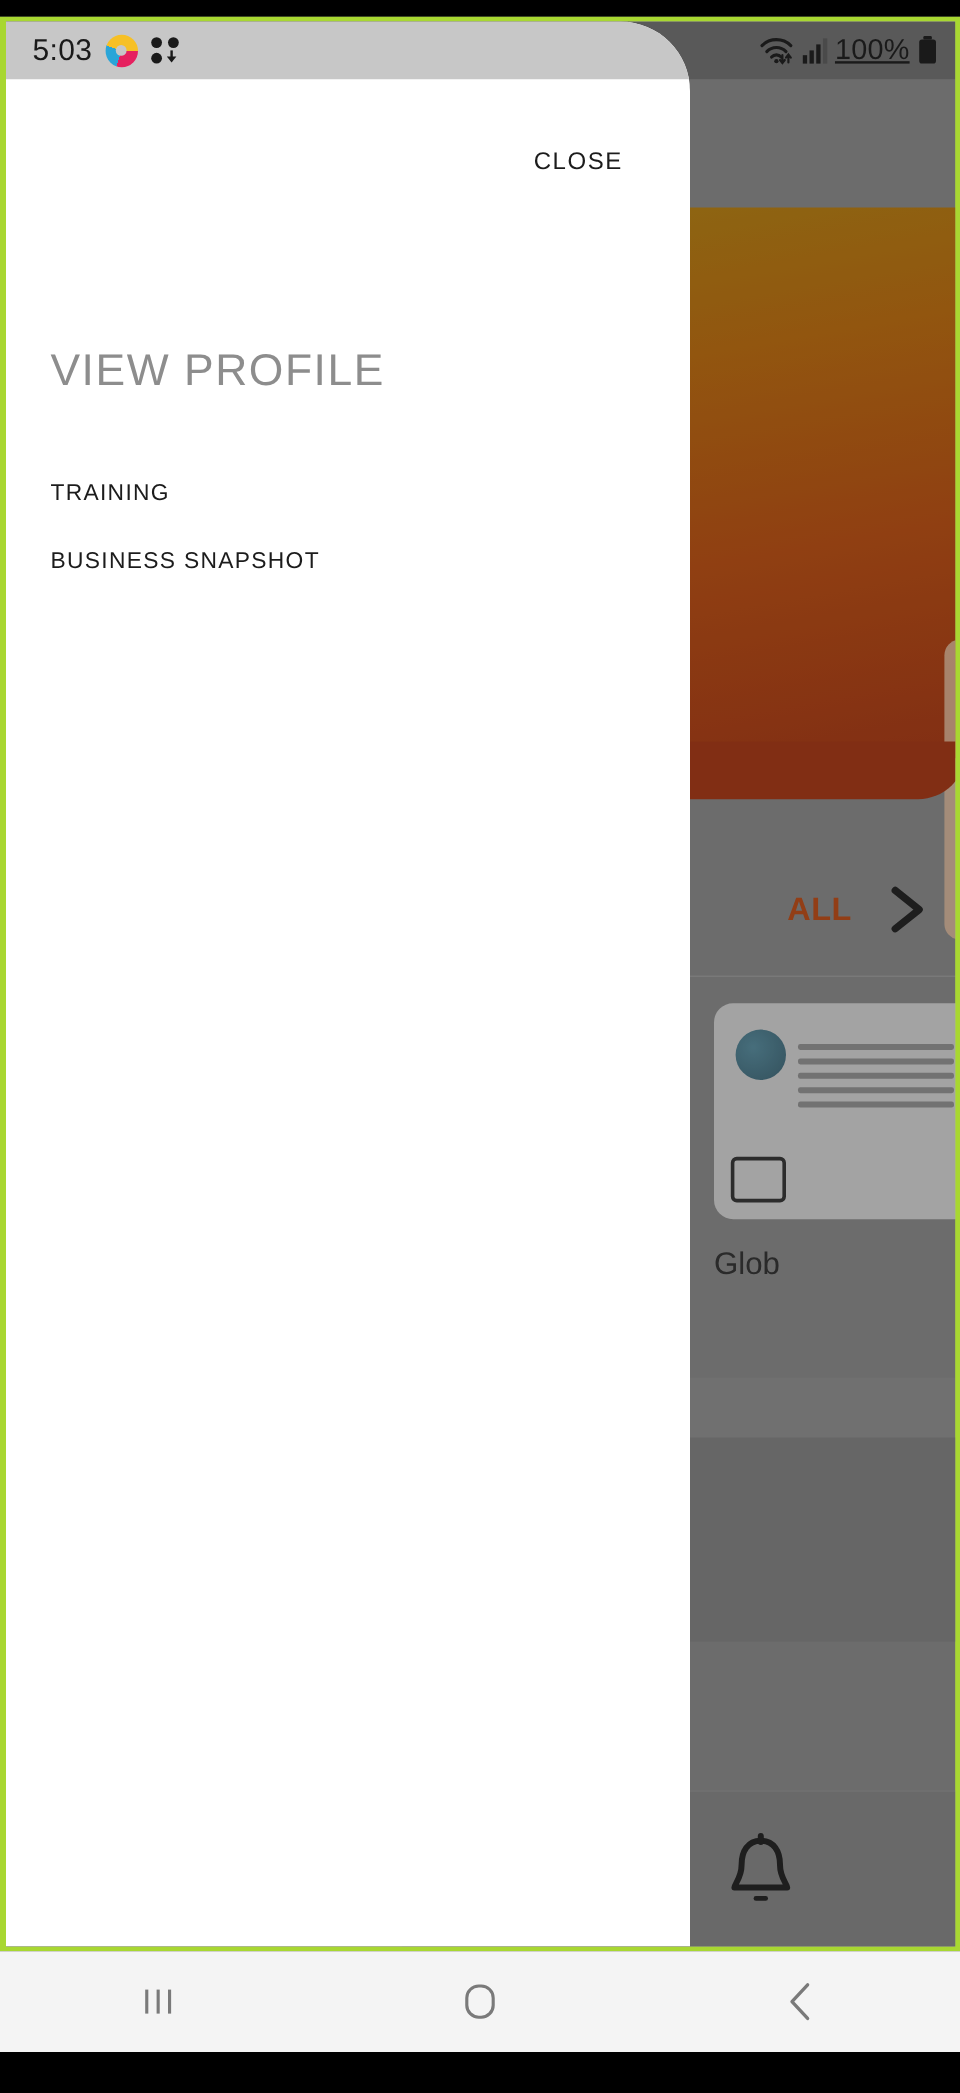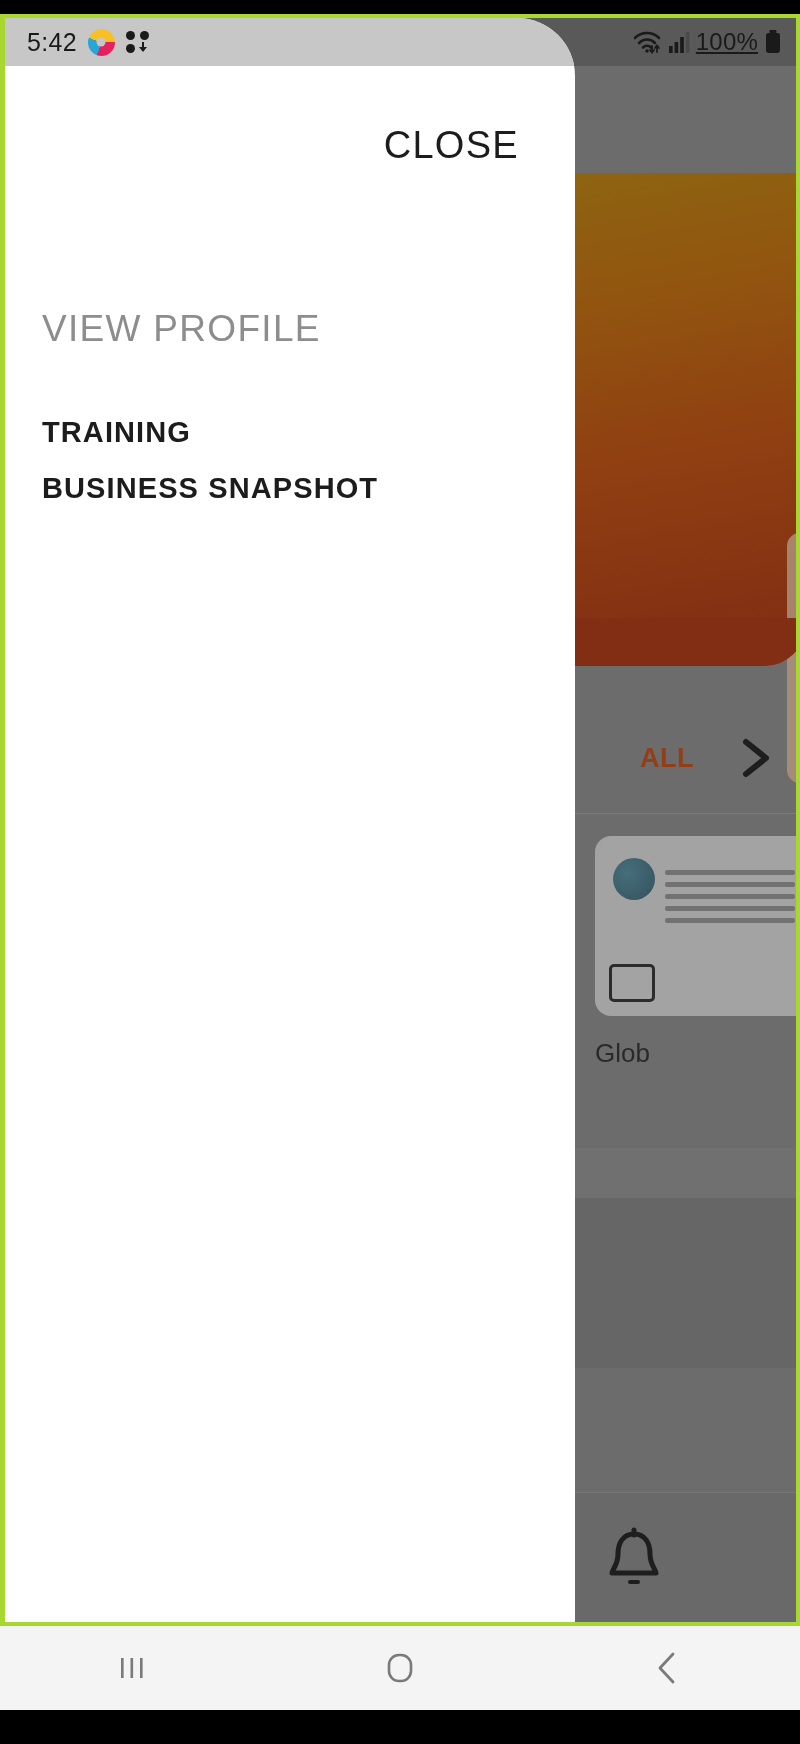--- a/index.html
+++ b/index.html
@@ -73,21 +73,21 @@
     position:absolute; left:330px; top:600px;
     width:470px; height:48px;
     background:#a8320c;
     border-bottom-left-radius:40px;
     border-bottom-right-radius:40px;
   }
 
   
   #bg-all-row {
     position:absolute; right:20px; top:716px;
-    display:flex; align-items:center; gap:42px;
+    display:flex; align-items:center; gap:26px;
   }
   #bg-all-label {
     color:#c0480f; font-size:27px; font-weight:bold;
     letter-spacing:.5px;
   }
   #bg-all-chevron svg { display:block; }
 
   #bg-divider {
     position:absolute; left:330px; top:795px; width:470px; height:1px;
     background:rgba(255,255,255,.20);
@@ -226,44 +226,43 @@
   #drawer-statusband {
     width:100%; height:48px;
     background:#c7c7c7;
     border-top-right-radius:58px;
   }
   #close-row {
     display:flex; justify-content:flex-end;
     padding:58px 56px 0 0;
   }
   #close-button {
-    font-size:38px; letter-spacing:1.3px;
+    font-size:20px; letter-spacing:1.3px;
     color:#1c1c1c; cursor:pointer;
     background:none; border:none;
     font-family:"Liberation Sans", sans-serif;
   }
   #view-profile {
     margin-top:141px;
     padding-left:37px;
     font-size:37px; letter-spacing:1.3px;
     color:#8d8d8d;
     cursor:pointer;
   }
   #menu-list {
     margin-top:54px;
     list-style:none;
     padding-left:37px;
   }
   #menu-list li {
-    font-size:29px; letter-spacing:1.1px;
+    font-size:19px; letter-spacing:1.1px;
     color:#1c1c1c;
     line-height:56px;
     cursor:pointer;
     white-space:nowrap;
-    font-weight:bold;
   }
 
   
   #navbar {
     position:absolute; left:0; bottom:34px;
     width:800px; height:84px;
     background:#f4f4f4;
     display:flex; align-items:center; justify-content:space-around;
     z-index:50;
   }
@@ -355,21 +354,21 @@
       <div id="view-profile">VIEW PROFILE</div>
 
       <ul id="menu-list">
         <li>TRAINING</li>
         <li>BUSINESS SNAPSHOT</li>
       </ul>
     </div>
 
     <div id="statusbar">
       <div id="statusbar-left">
-        <span id="sb-clock">5:42</span>
+        <span id="sb-clock">5:03</span>
         <span id="sb-pinwheel"></span>
         <span id="sb-dots">
           <i></i>
             <i></i>
             <i></i>
             <b></b>
         </span>
       </div>
       <div id="statusbar-right">
         <span class="sbicon">

